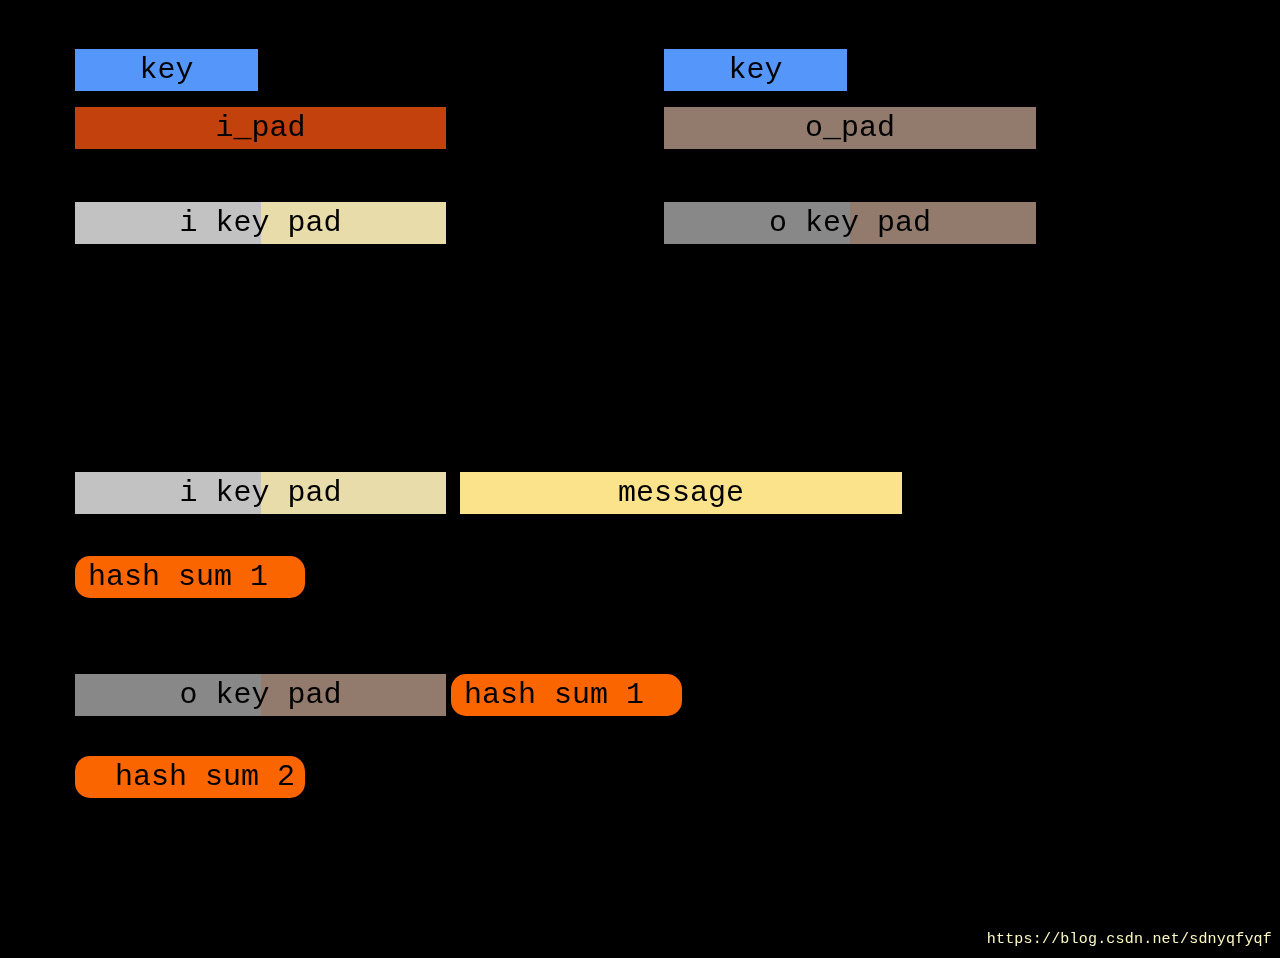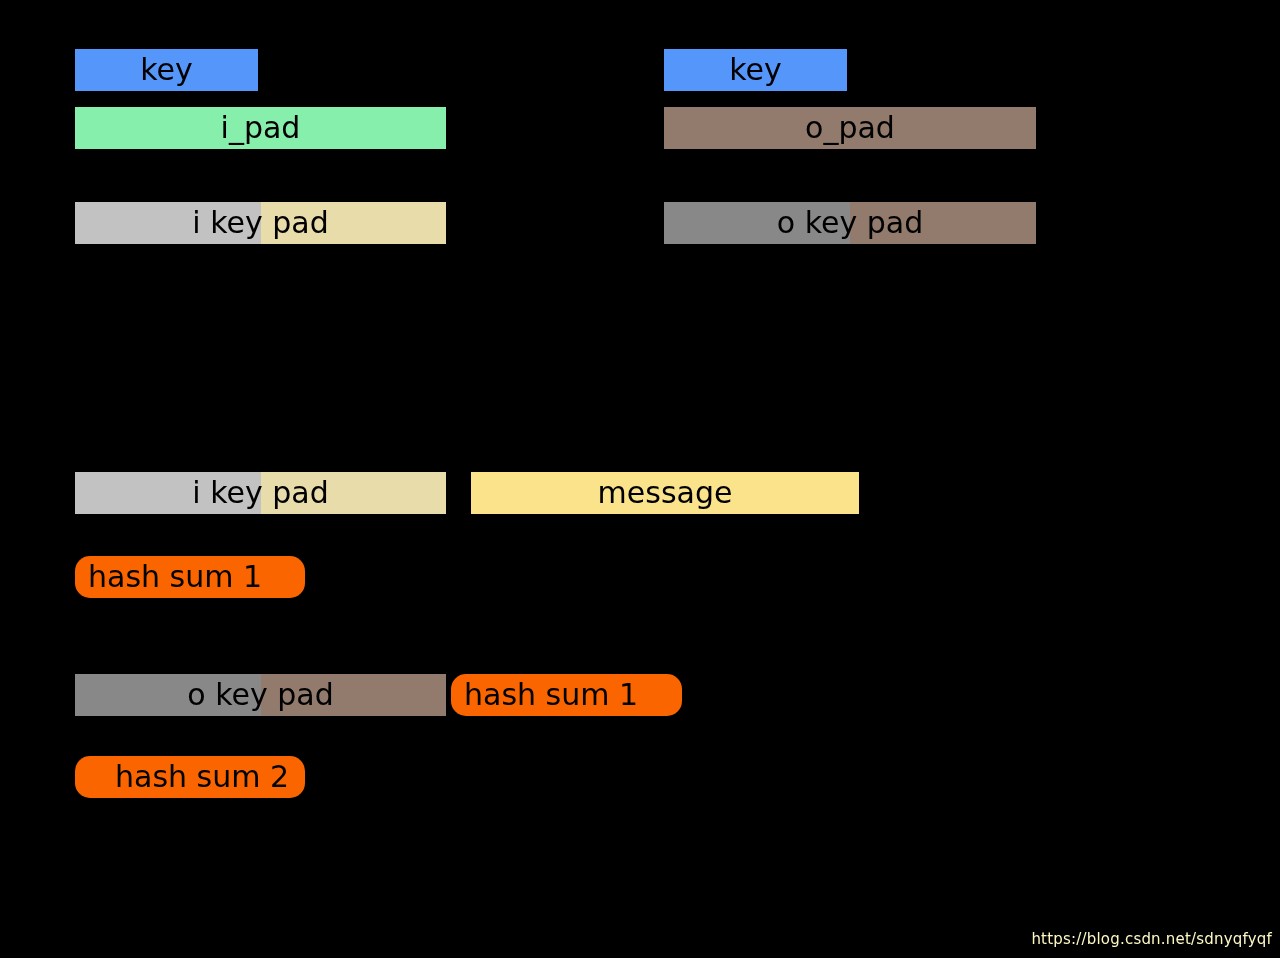--- a/index.html
+++ b/index.html
@@ -1,15 +1,15 @@
 <!DOCTYPE html>
 <html><head>
 <meta charset="utf-8">
 <style>
-  * { box-sizing: border-box; }
+  * { box-sizing: border-box; font-family: Liberation Mono, monospace; }
   html, body {
     margin: 0; padding: 0;
     background: #000000;
   }
   .canvas {
     position: relative;
     width: 1280px;
     height: 958px;
     background: #000000;
     overflow: hidden;
@@ -33,21 +33,21 @@
   .hash { justify-content: flex-start; padding-left: 13px; border-radius: 15px; }
 
   
   .key-left   { left: 75px;  top: 49px;  width: 183px; }
   .key-right  { left: 664px; top: 49px;  width: 183px; }
   .i-pad      { left: 75px;  top: 107px; width: 371px; }
   .o-pad      { left: 664px; top: 107px; width: 372px; }
   .ikp-top    { left: 75px;  top: 202px; width: 371px; }
   .okp-top    { left: 664px; top: 202px; width: 372px; }
   .ikp-mid    { left: 75px;  top: 472px; width: 371px; }
-  .message    { left: 471px; top: 472px; width: 388px; justify-content: center; }
+  .message    { left: 460px; top: 472px; width: 442px; justify-content: center; }
   .hash1a     { left: 75px;  top: 556px; width: 230px; }
   .okp-bot    { left: 75px;  top: 674px; width: 371px; }
   .hash1b     { left: 451px; top: 674px; width: 231px; }
   .hash2      { left: 75px;  top: 756px; width: 230px; padding-left: 40px; }
 
   .watermark {
     position: absolute;
     right: 8px;
     bottom: 10px;
     font-size: 15px;
@@ -59,21 +59,21 @@
 
 <div class="canvas">
 
   <div class="box key-left" style="background-color: rgb(85, 150, 250);">
     <span class="lbl">key</span>
   </div>
   <div class="box key-right" style="background-color: rgb(85, 150, 250);">
     <span class="lbl">key</span>
   </div>
 
-  <div class="box i-pad" style="background-color: #86efac;">
+  <div class="box i-pad" style="background-color: #c2410c;">
     <span class="lbl">i_pad</span>
   </div>
   <div class="box o-pad" style="background-color: rgb(146, 123, 108);">
     <span class="lbl">o_pad</span>
   </div>
 
   <div class="box split ikp-top">
     <div class="half half-left" style="background-color: rgb(194, 194, 194);"></div>
     <div class="half half-right" style="background-color: rgb(232, 220, 171);"></div>
     <span class="lbl">i key pad</span>

